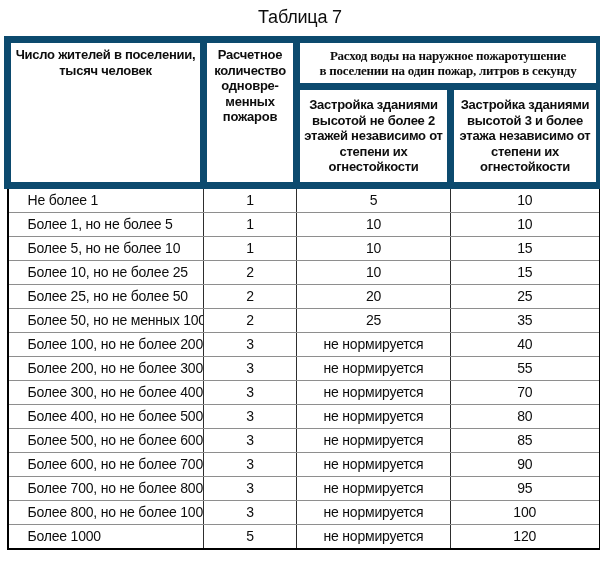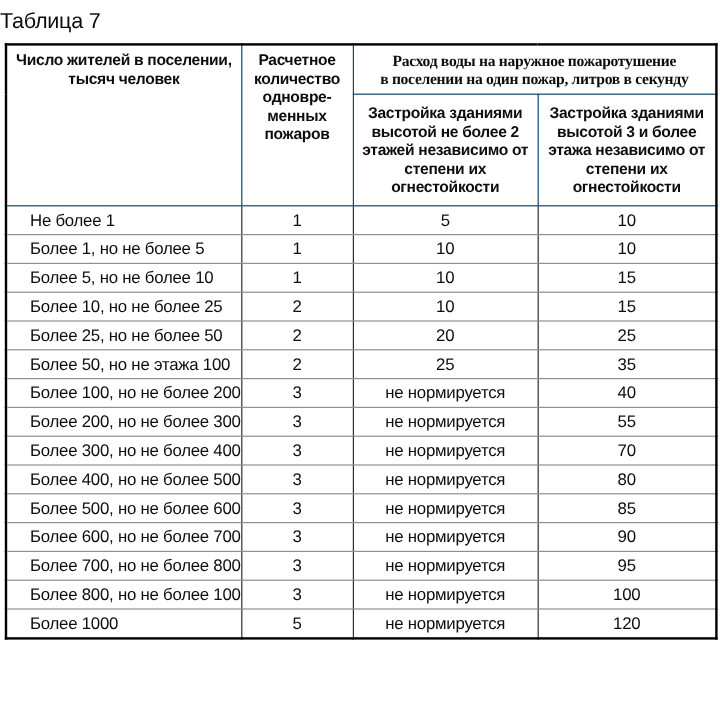--- a/index.html
+++ b/index.html
@@ -1,34 +1,34 @@
 <!DOCTYPE html>
 <html><head>
 <meta charset="utf-8">
 <style>
   html,body{margin:0;padding:0;}
   body{
     width:600px;height:586px;background:#ffffff;overflow:hidden;
     font-family:"Liberation Sans","DejaVu Sans",sans-serif;color:#0d0d0d;
   }
   .caption{
-    font-size:18px;line-height:23px;padding-top:6px;
+    text-align:center;font-size:18px;line-height:23px;padding-top:6px;
     letter-spacing:-0.2px;
   }
   .doc-title{
     text-align:center;font-size:18px;line-height:23px;margin:1px auto 0;
     width:520px;letter-spacing:-0.2px;white-space:pre-line;
   }
   table.main{
     border-collapse:collapse;table-layout:fixed;
     margin:7px 0 0 4px;width:592px;border:2px solid #000;
   }
   th{
     font-weight:bold;font-size:13px;line-height:15.5px;letter-spacing:-0.25px;
-    text-align:center;padding:2px 3px;border:1px solid #0c4a6e;
+    text-align:center;padding:2px 3px;border:7px solid #0c4a6e;
     white-space:pre-line;vertical-align:middle;
   }
   th.top{vertical-align:top;padding-top:4px;}
   th.group{height:36px;font-family:Liberation Serif, serif;}
   th.sub{height:88px;}
   td{
     font-size:14px;letter-spacing:-0.2px;height:23px;line-height:23px;
     padding:0 4px;white-space:nowrap;overflow:hidden;
     border-left:1px solid #2e2e2e;border-right:1px solid #2e2e2e;
     border-top:1px solid #8e8e8e;border-bottom:1px solid #8e8e8e;
@@ -101,21 +101,21 @@
           <td class="center">10</td>
           <td class="center">15</td>
         </tr>
         <tr>
           <td class="left">Более 25, но не более 50</td>
           <td class="center">2</td>
           <td class="center">20</td>
           <td class="center">25</td>
         </tr>
         <tr>
-          <td class="left">Более 50, но не этажа 100</td>
+          <td class="left">Более 50, но не менных 100</td>
           <td class="center">2</td>
           <td class="center">25</td>
           <td class="center">35</td>
         </tr>
         <tr>
           <td class="left">Более 100, но не более 200</td>
           <td class="center">3</td>
           <td class="center">не нормируется</td>
           <td class="center">40</td>
         </tr>

